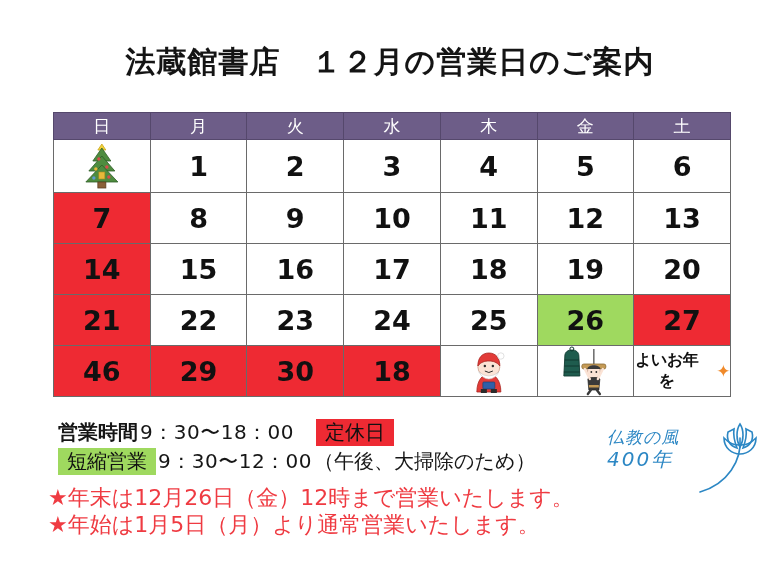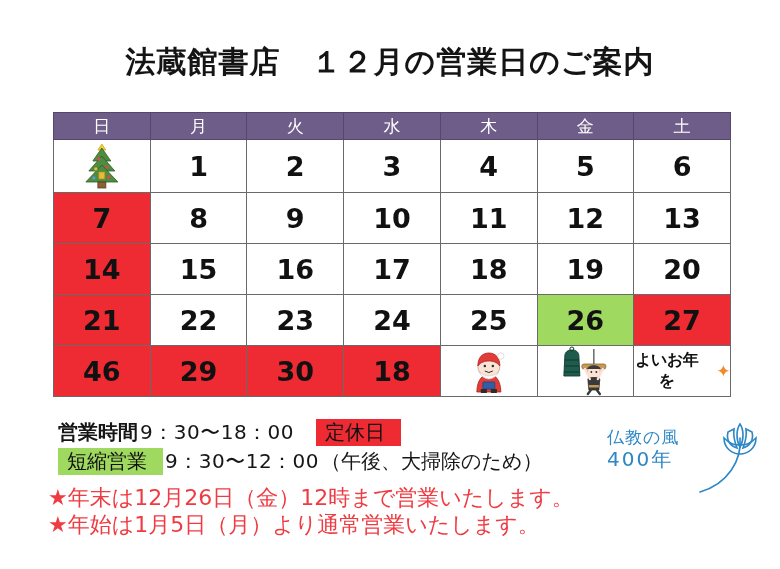--- a/index.html
+++ b/index.html
@@ -92,21 +92,21 @@
     font-size: 20px;
     line-height: 29px;
     color: #161616;
     white-space: nowrap;
   }
   .legend-row { display: flex; align-items: center; height: 29px; }
   .legend-label { display: inline-block; font-weight: bold; }
   .legend-time { margin-left: 2px; letter-spacing: 0.5px; text-align: right; }
   .badge {
     display: inline-block;
-    padding: 1px 16px 2px 9px;
+    padding: 1px 9px 2px 9px;
     color: #111111;
     font-size: 20px;
     line-height: 24px;
   }
   .badge-closed { background: #ee2a33; margin-left: 22px; }
   .badge-short  { background: #9fd95f; }
   .legend-note { margin-left: 2px; }
 
   
   .notices {
@@ -131,20 +131,21 @@
   }
   .logo-text {
     position: absolute;
     left: 7px;
     top: 22px;
     color: #2c87c4;
     font-size: 17px;
     line-height: 22px;
     letter-spacing: 1px;
     white-space: nowrap;
+    font-style: italic;
   }
   .logo-text .l2 { font-size: 20px; letter-spacing: 2px; display: block; }
 </style>
 </head>
 <body>
 
 <div class="page-title">法蔵館書店　１２月の営業日のご案内</div>
 
 <table class="calendar">
   <thead>

